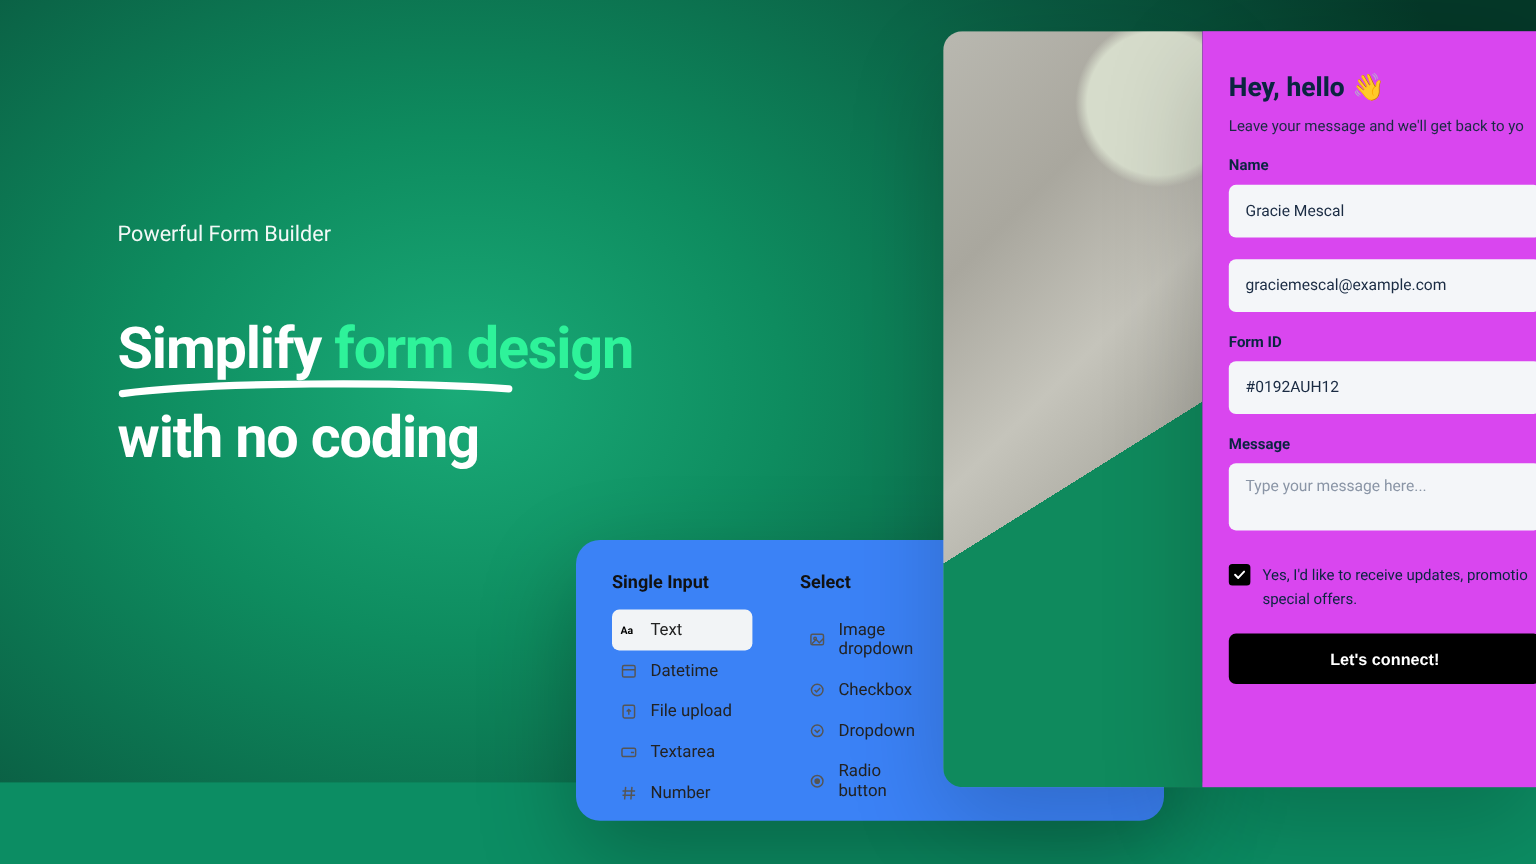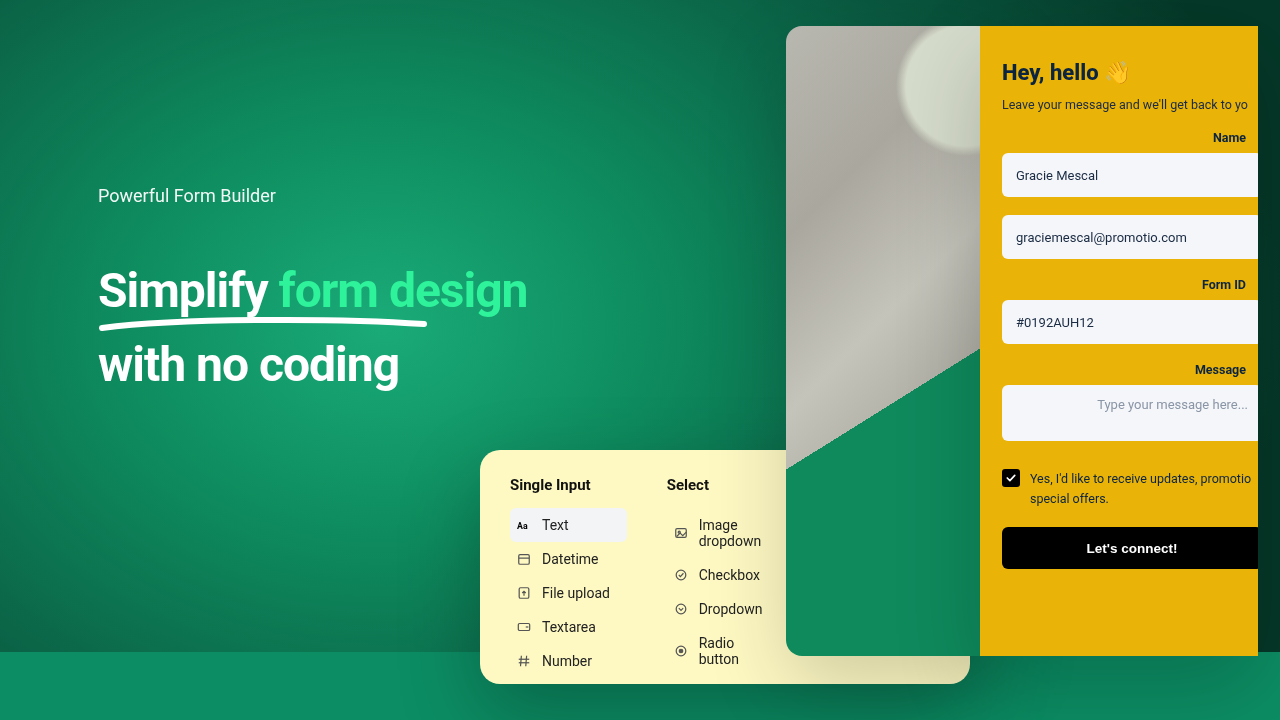--- a/index.html
+++ b/index.html
@@ -46,21 +46,21 @@
       margin-top: -6px;
       width: 330px;
     }
     .hero-underline svg { display: block; width: 100%; height: 18px; }
 
     .panel-inputs {
       position: absolute;
       left: 480px;
       top: 450px;
       width: 490px;
-      background: #fef9c3;
+      background: #3b82f6;
       border-radius: 20px;
       padding: 26px 30px 6px;
       box-shadow: 0 30px 80px rgba(0,0,0,.28);
       color: #111;
     }
     .cols { display: flex; gap: 40px; }
     .col { flex: 1; }
     .col-head {
       font-size: 15px;
       font-weight: 700;
@@ -87,44 +87,44 @@
       height: 630px;
       border-radius: 16px 0 0 16px;
       background:
         radial-gradient(circle at 180px 60px, #d6dccb 60px, transparent 70px),
         linear-gradient(-32deg, #0f8a5d 0 42%, transparent 42%),
         linear-gradient(135deg,#b9b8b0 0%,#a9a79e 25%,#c5c4bb 46%,#a4a39a 70%,#b7b6ad 100%);
       box-shadow: 0 30px 80px rgba(0,0,0,.18);
     }
     .form {
       position: absolute;
-      left: 980px;
+      left: 1002px;
       top: 26px;
       width: 278px;
       height: 630px;
-      background: #eab308;
+      background: #d946ef;
       color: #0b2540;
-      padding: 34px 12px 0 22px;
+      padding: 34px 0 0 22px;
       box-shadow: 0 30px 80px rgba(0,0,0,.2);
       overflow: hidden;
     }
     .form-title {
       font-size: 22px;
       font-weight: 800;
       display: flex;
       align-items: center;
       gap: 6px;
     }
     .form-intro {
       font-size: 12.5px;
       color: #1a2b43;
       margin-top: 12px;
       white-space: nowrap;
     }
-    .fld { margin-top: 18px; text-align: right; }
+    .fld { margin-top: 18px; }
     .lbl { font-size: 12.5px; font-weight: 700; color:#0b2540; }
     .inp {
       margin-top: 8px;
       height: 44px;
       width: 260px;
       background:#f4f6f9;
       border-radius:6px;
       display:flex;
       align-items:center;
       padding:0 14px;
@@ -333,21 +333,21 @@
   <div class="form-intro">Leave your message and we'll get back to yo</div>
 
   <div class="fld">
     <div class="lbl">Name</div>
     <div class="inp">
         <span>Gracie Mescal</span>
       </div>
   </div>
   <div class="fld">
     <div class="inp">
-        <span>graciemescal@promotio.com</span>
+        <span>graciemescal@example.com</span>
       </div>
   </div>
   <div class="fld">
     <div class="lbl">Form ID</div>
     <div class="inp">
         <span>#0192AUH12</span>
       </div>
   </div>
   <div class="fld">
     <div class="lbl">Message</div>

